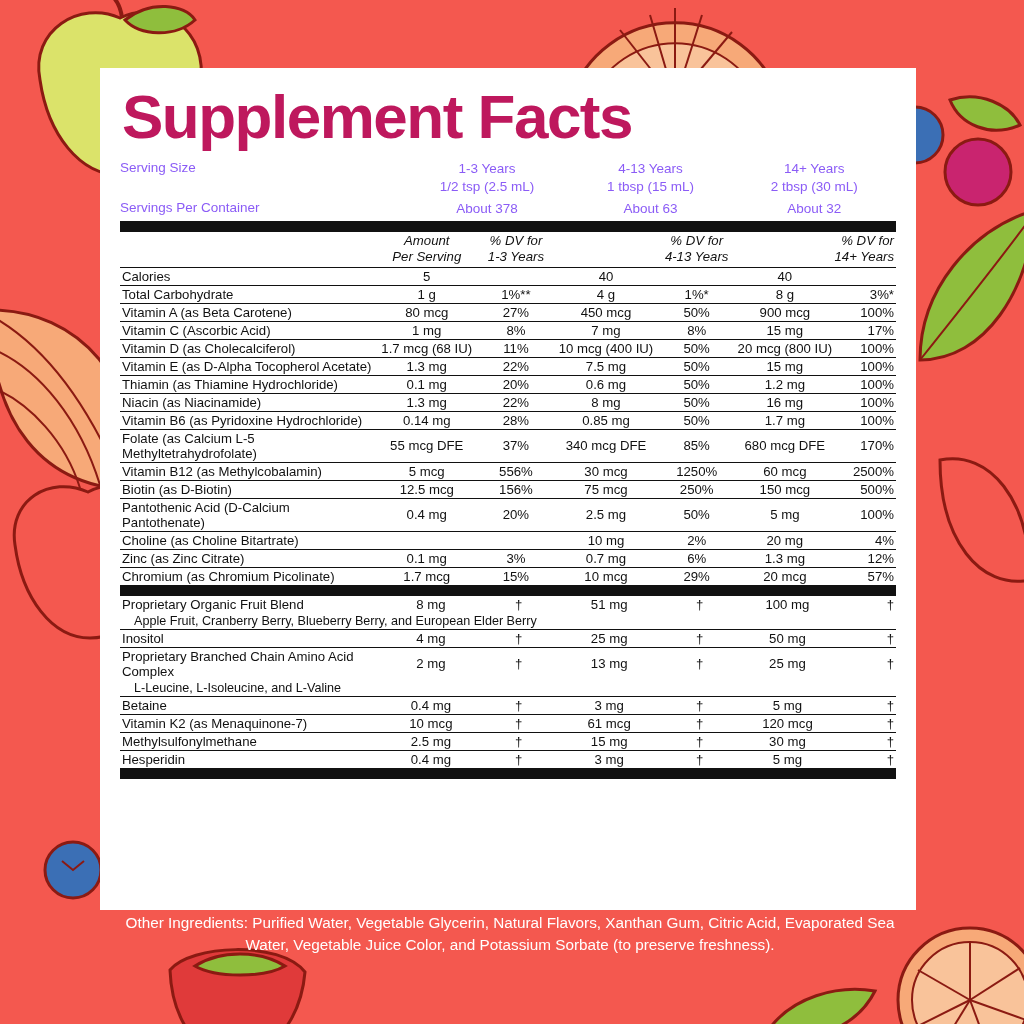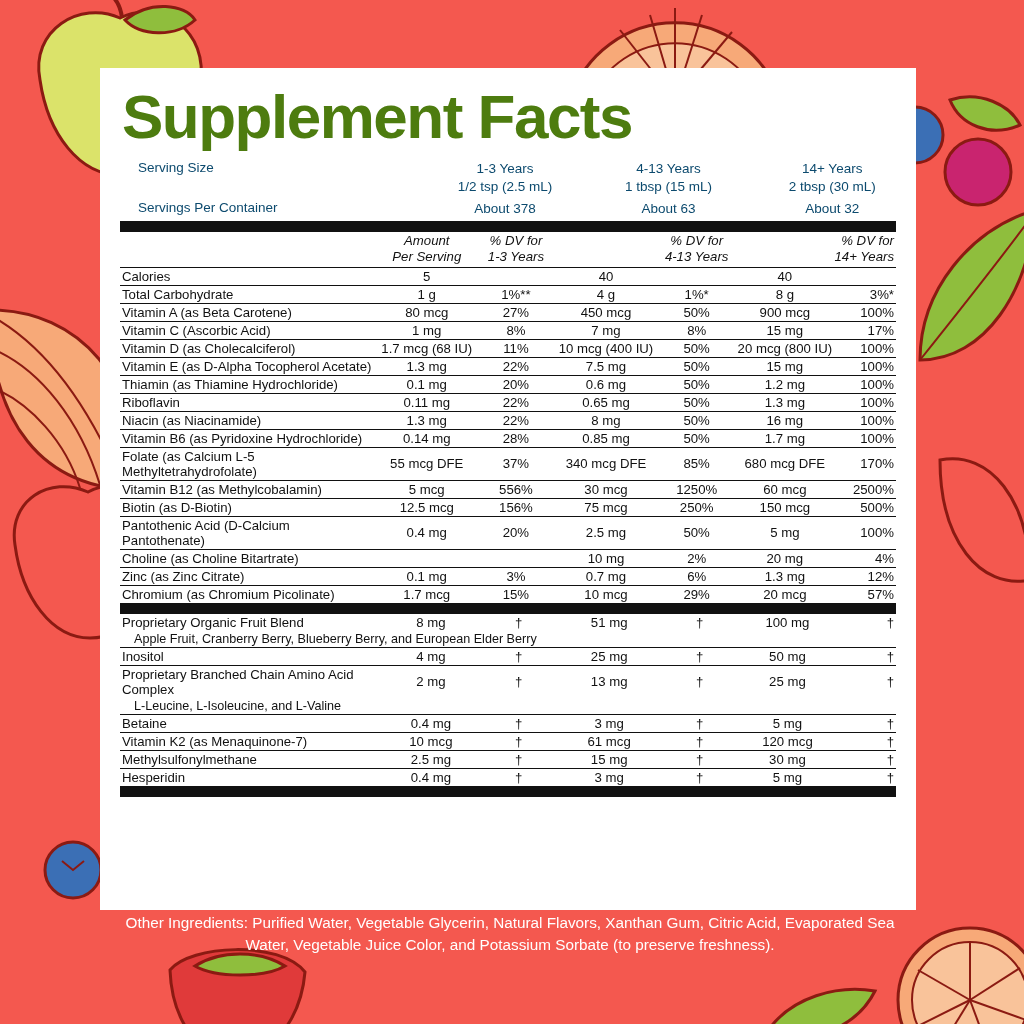--- a/index.html
+++ b/index.html
@@ -38,42 +38,41 @@
     box-sizing: border-box;
     padding: 14px 20px 10px 20px;
     z-index: 5;
   }
 
   .sf-title {
     font-size: 62px;
     font-weight: bold;
     letter-spacing: -1.5px;
     line-height: 1;
-    color: #4d7c0f;
+    color: #be185d;
     margin: 4px 0 10px 2px;
     font-family: "Liberation Sans", sans-serif;
   }
   .rule-thick {
     height: 11px;
     background: #111;
     margin: 0;
   }
   .rule-thick2 {
     height: 10px;
     background: #111;
     margin: 0;
   }
 
   
   table.serving {
     width: 100%;
     border-collapse: collapse;
     font-size: 13.5px;
-    color: #0c4a6e;
-    margin-left: 18px;
+    color: #8b5cf6;
   }
   table.serving td {
     padding: 2px 0;
     vertical-align: top;
   }
   .serv-label { text-align: left; width: 300px; }
   .serv-col { text-align: center; width: 172px; line-height: 1.35; }
 
   
   table.facts {
@@ -332,29 +331,20 @@
         <tr class="line">
           <td class="c-name">Thiamin (as Thiamine Hydrochloride)</td>
           <td class="c-amt">0.1 mg</td>
           <td class="c-dv1">20%</td>
           <td class="c-amt2">0.6 mg</td>
           <td class="c-dv2">50%</td>
           <td class="c-amt3">1.2 mg</td>
           <td class="c-dv3">100%</td>
         </tr>
         <tr class="line">
-          <td class="c-name">Riboflavin</td>
-          <td class="c-amt">0.11 mg</td>
-          <td class="c-dv1">22%</td>
-          <td class="c-amt2">0.65 mg</td>
-          <td class="c-dv2">50%</td>
-          <td class="c-amt3">1.3 mg</td>
-          <td class="c-dv3">100%</td>
-        </tr>
-        <tr class="line">
           <td class="c-name">Niacin (as Niacinamide)</td>
           <td class="c-amt">1.3 mg</td>
           <td class="c-dv1">22%</td>
           <td class="c-amt2">8 mg</td>
           <td class="c-dv2">50%</td>
           <td class="c-amt3">16 mg</td>
           <td class="c-dv3">100%</td>
         </tr>
         <tr class="line">
           <td class="c-name">Vitamin B6 (as Pyridoxine Hydrochloride)</td>

